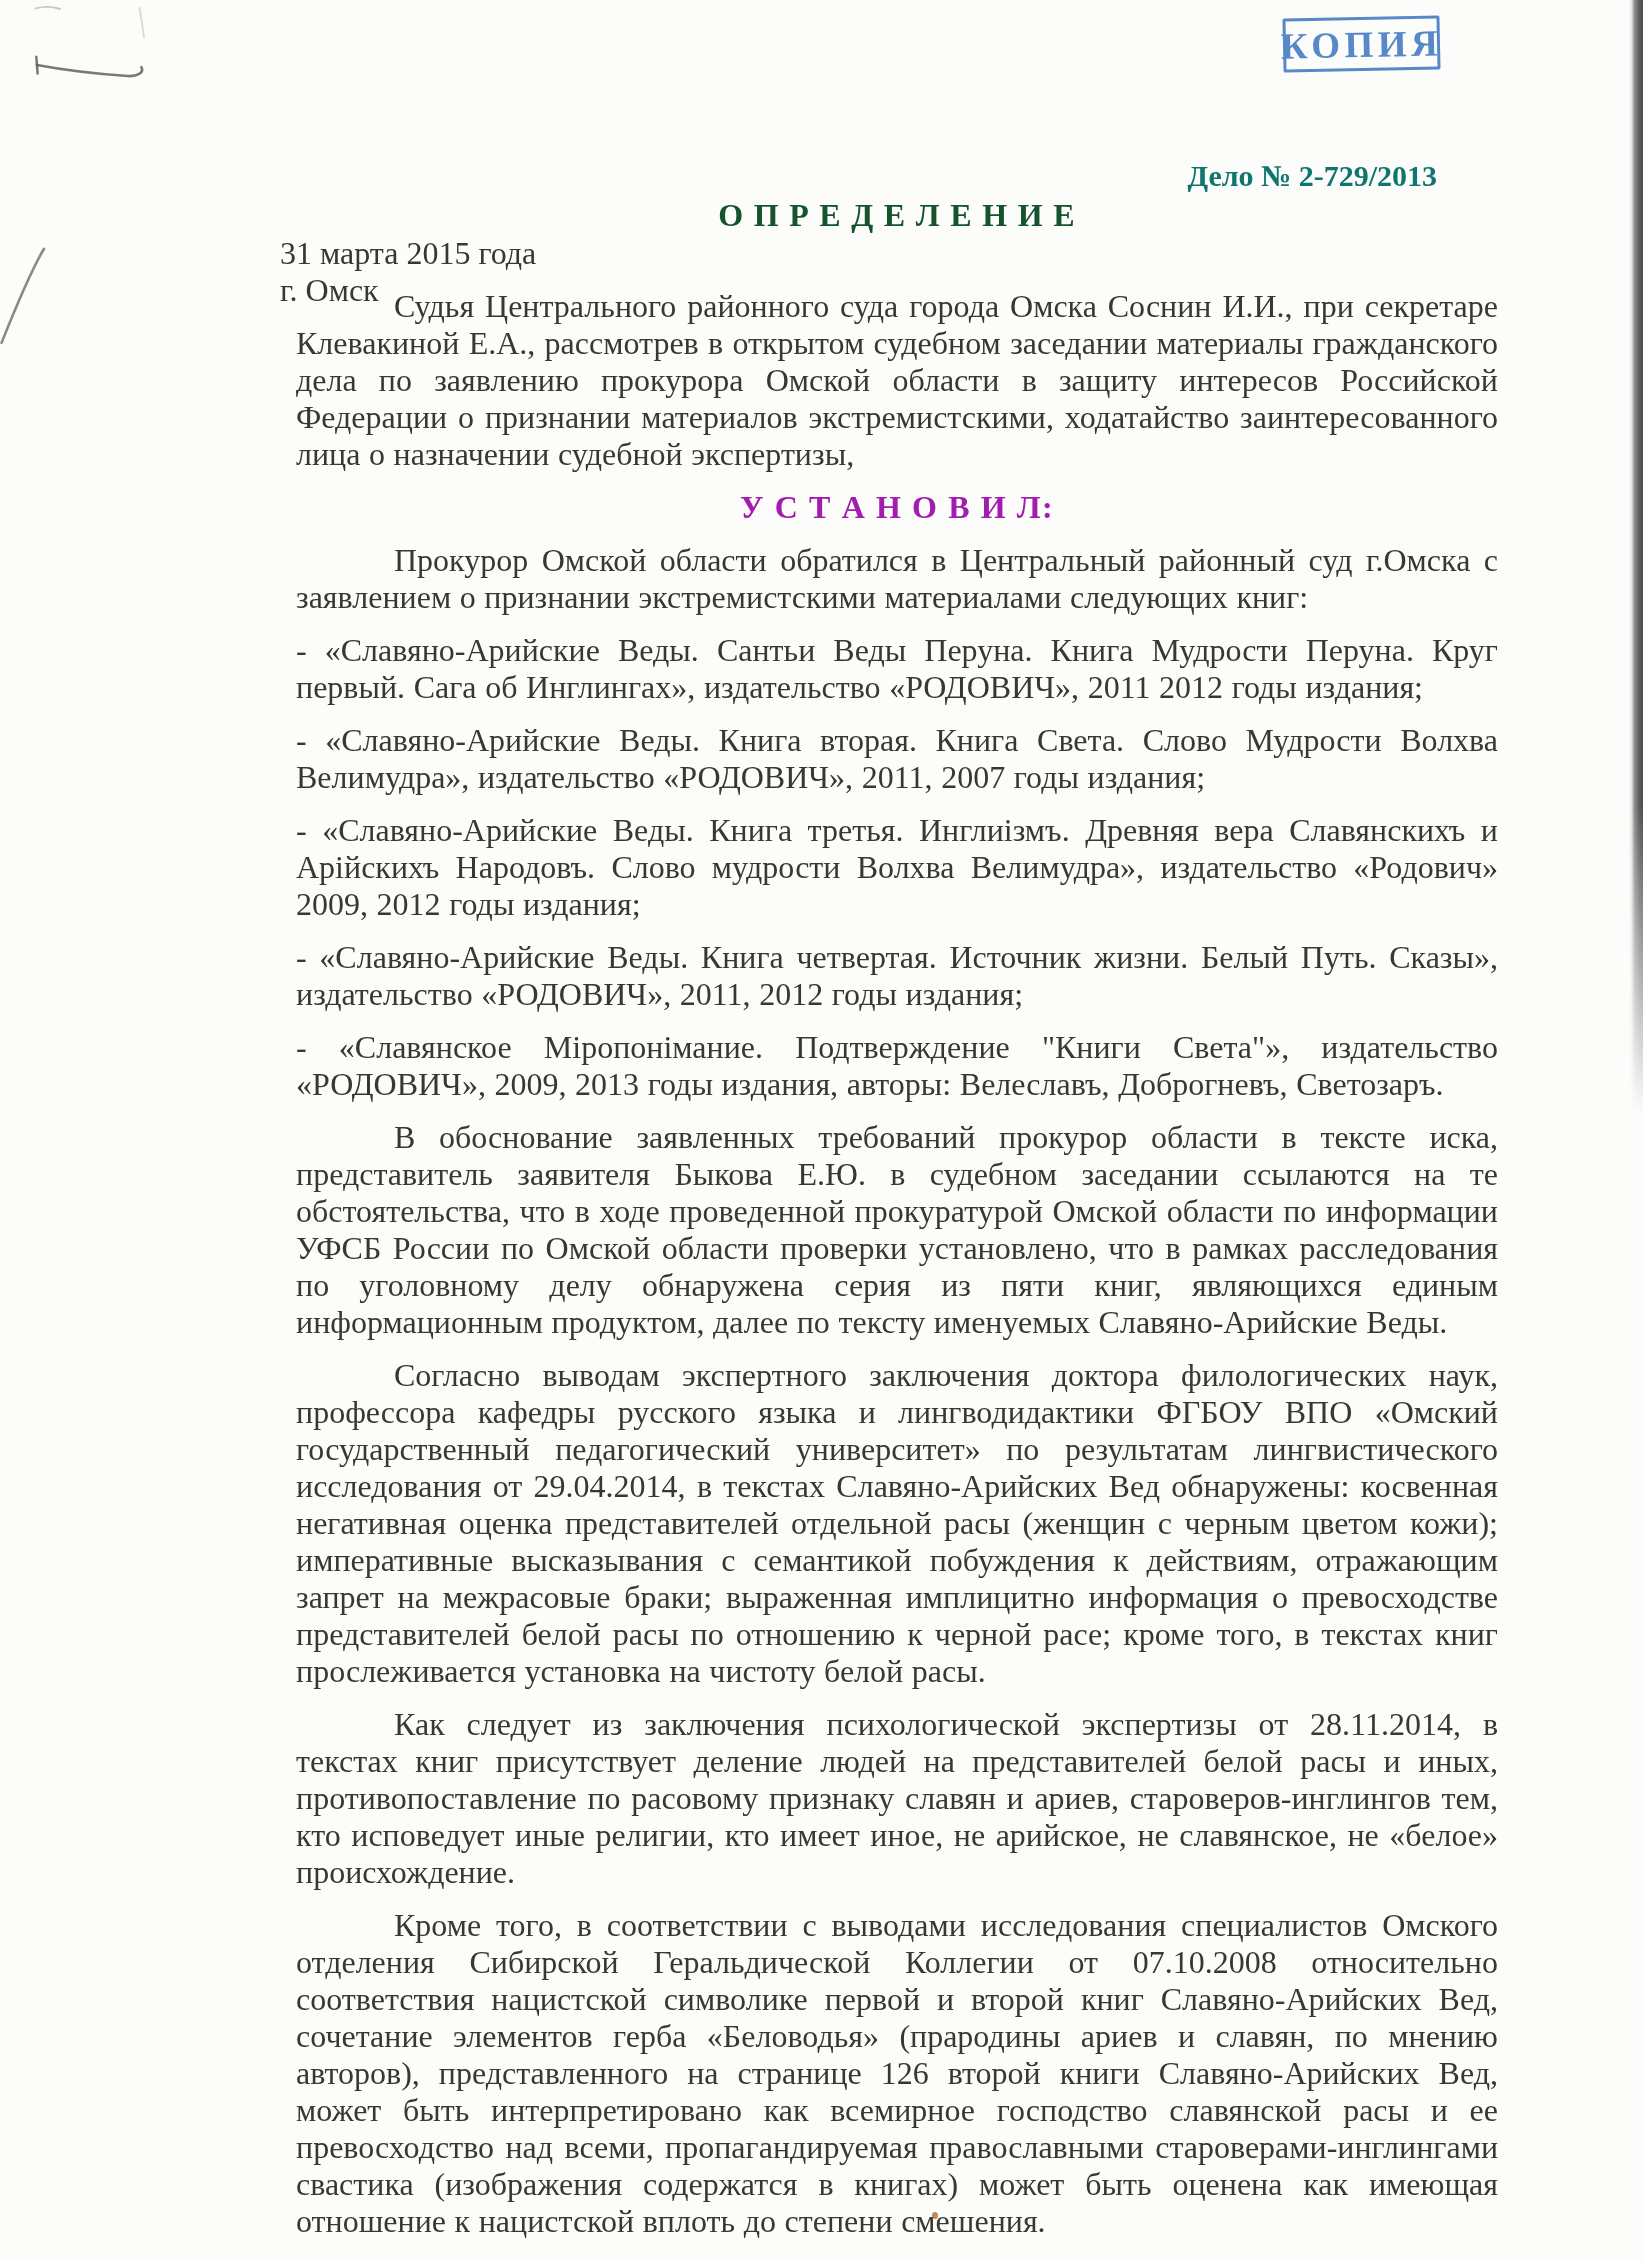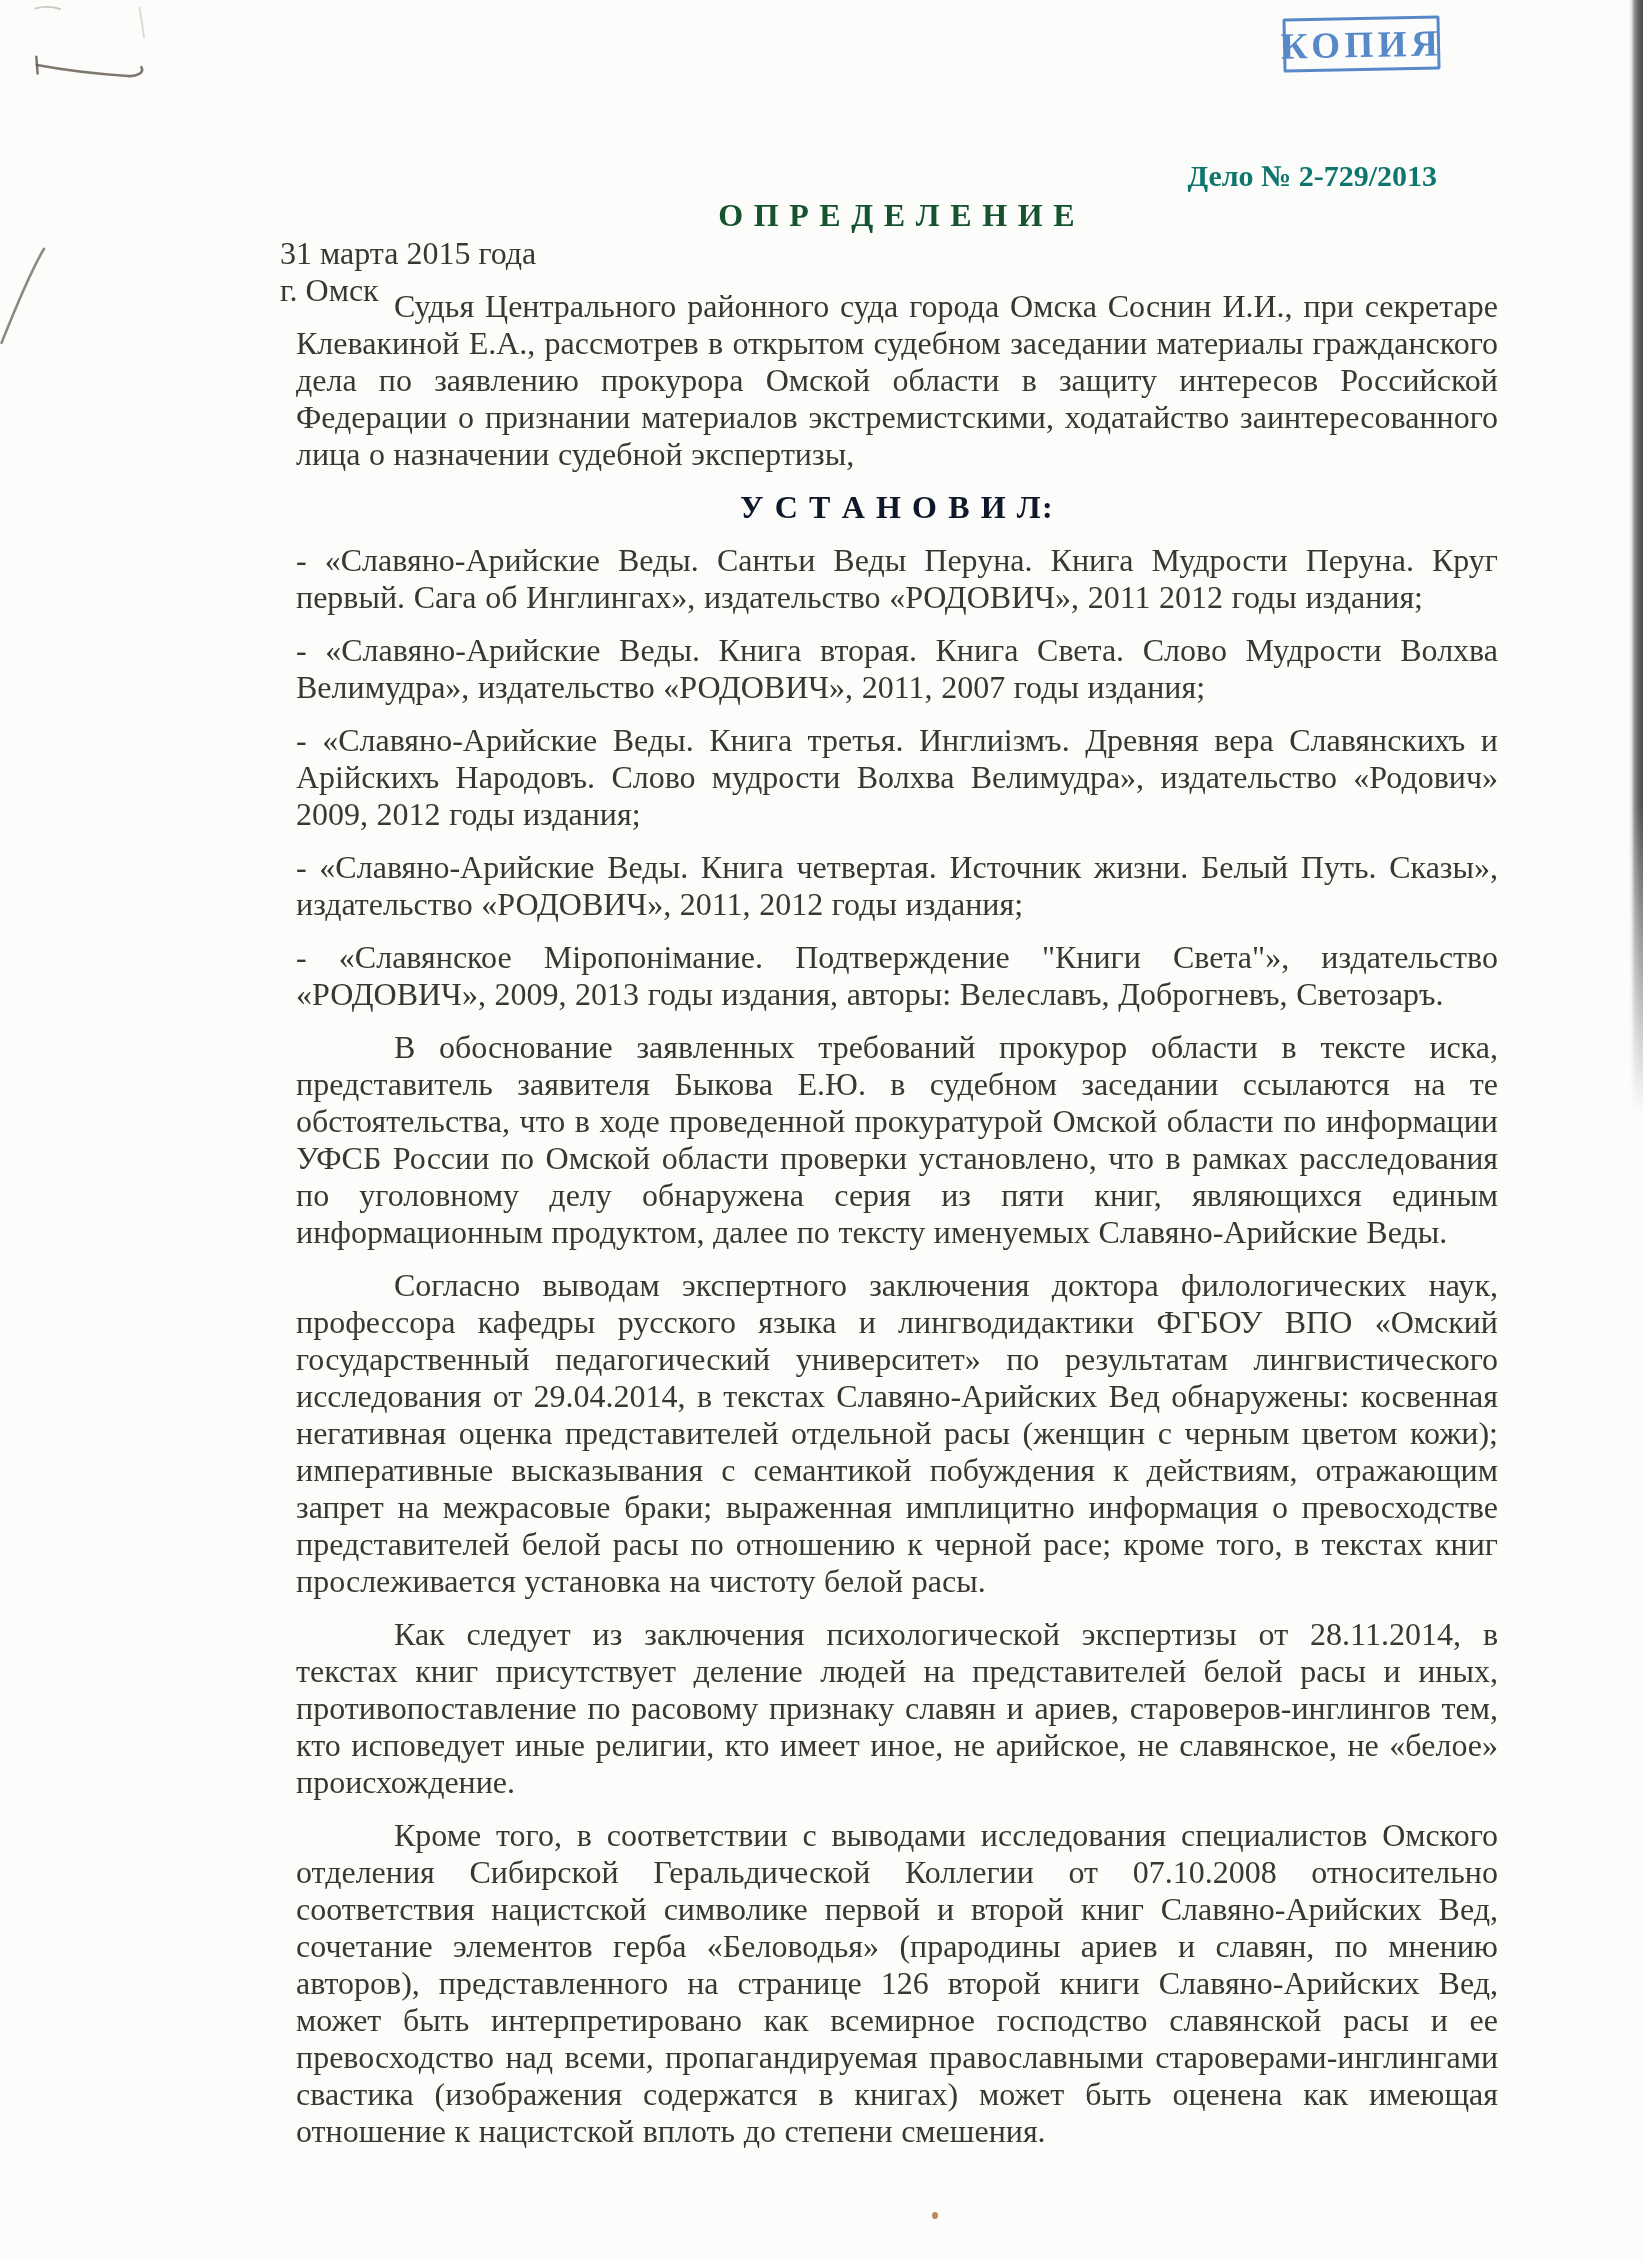--- a/index.html
+++ b/index.html
@@ -111,21 +111,21 @@
     text-align: justify;
   }
   .doc-body p.indent {
     text-indent: 98px;
   }
   .doc-body .heading {
     text-align: center;
     font-weight: bold;
     font-size: 32px;
     letter-spacing: 1.3px;
-    color: #0f172a;
+    color: #a21caf;
   }
   .speck {
     position: absolute;
     left: 932px;
     top: 2212px;
     width: 5.8px;
     height: 7px;
     border-radius: 50%;
     background: #b5763f;
     opacity: 0.85;
@@ -156,20 +156,21 @@
   <div class="doc-title">О П Р Е Д Е Л Е Н И Е</div>
 
   <div class="date-line">
     <span>31 марта 2015 года</span>
     <span>г. Омск</span>
   </div>
 
   <div class="doc-body">
     <p class="indent">Судья Центрального районного суда города Омска Соснин И.И., при секретаре Клевакиной Е.А., рассмотрев в открытом судебном заседании материалы гражданского дела по заявлению прокурора Омской области в защиту интересов Российской Федерации о признании материалов экстремистскими, ходатайство заинтересованного лица о назначении судебной экспертизы,</p>
     <p class="heading">У С Т А Н О В И Л:</p>
+    <p class="indent">Прокурор Омской области обратился в Центральный районный суд г.Омска с заявлением о признании экстремистскими материалами следующих книг:</p>
     <p class="book">- «Славяно-Арийские Веды. Сантьи Веды Перуна. Книга Мудрости Перуна. Круг первый. Сага об Инглингах», издательство «РОДОВИЧ», 2011 2012 годы издания;</p>
     <p class="book">- «Славяно-Арийские Веды. Книга вторая. Книга Света. Слово Мудрости Волхва Велимудра», издательство «РОДОВИЧ», 2011, 2007 годы издания;</p>
     <p class="book">- «Славяно-Арийские Веды. Книга третья. Инглиiзмъ. Древняя вера Славянскихъ и Арiйскихъ Народовъ. Слово мудрости Волхва Велимудра», издательство «Родович» 2009, 2012 годы издания;</p>
     <p class="book">- «Славяно-Арийские Веды. Книга четвертая. Источник жизни. Белый Путь. Сказы», издательство «РОДОВИЧ», 2011, 2012 годы издания;</p>
     <p class="book">- «Славянское Мiропонiмание. Подтверждение "Книги Света"», издательство «РОДОВИЧ», 2009, 2013 годы издания, авторы: Велеславъ, Доброгневъ, Светозаръ.</p>
     <p class="indent">В обоснование заявленных требований прокурор области в тексте иска, представитель заявителя Быкова Е.Ю. в судебном заседании ссылаются на те обстоятельства, что в ходе проведенной прокуратурой Омской области по информации УФСБ России по Омской области проверки установлено, что в рамках расследования по уголовному делу обнаружена серия из пяти книг, являющихся единым информационным продуктом, далее по тексту именуемых Славяно-Арийские Веды.</p>
     <p class="indent">Согласно выводам экспертного заключения доктора филологических наук, профессора кафедры русского языка и лингводидактики ФГБОУ ВПО «Омский государственный педагогический университет» по результатам лингвистического исследования от 29.04.2014, в текстах Славяно-Арийских Вед обнаружены: косвенная негативная оценка представителей отдельной расы (женщин с черным цветом кожи); императивные высказывания с семантикой побуждения к действиям, отражающим запрет на межрасовые браки; выраженная имплицитно информация о превосходстве представителей белой расы по отношению к черной расе; кроме того, в текстах книг прослеживается установка на чистоту белой расы.</p>
     <p class="indent">Как следует из заключения психологической экспертизы от 28.11.2014, в текстах книг присутствует деление людей на представителей белой расы и иных, противопоставление по расовому признаку славян и ариев, староверов-инглингов тем, кто исповедует иные религии, кто имеет иное, не арийское, не славянское, не «белое» происхождение.</p>
     <p class="indent">Кроме того, в соответствии с выводами исследования специалистов Омского отделения Сибирской Геральдической Коллегии от 07.10.2008 относительно соответствия нацистской символике первой и второй книг Славяно-Арийских Вед, сочетание элементов герба «Беловодья» (прародины ариев и славян, по мнению авторов), представленного на странице 126 второй книги Славяно-Арийских Вед, может быть интерпретировано как всемирное господство славянской расы и ее превосходство над всеми, пропагандируемая православными староверами-инглингами свастика (изображения содержатся в книгах) может быть оценена как имеющая отношение к нацистской вплоть до степени смешения.</p>
   </div>

